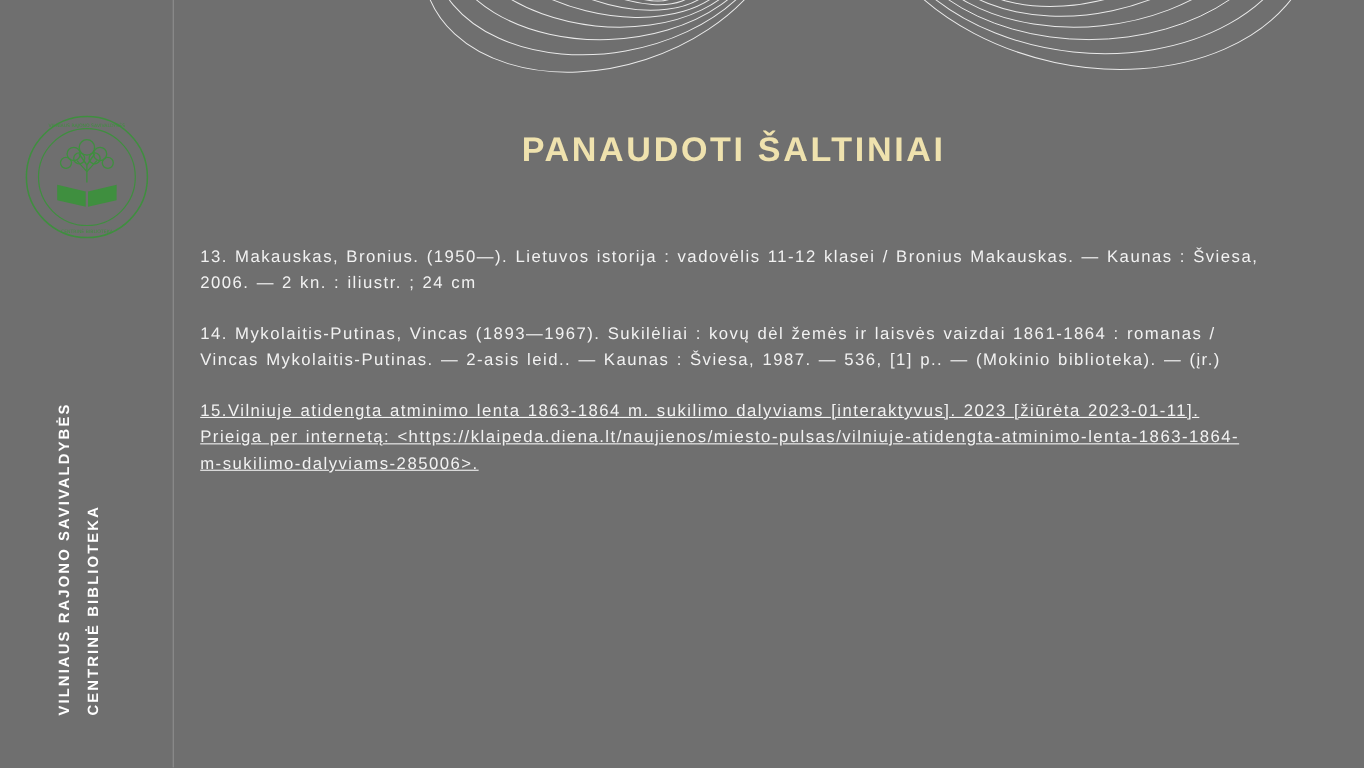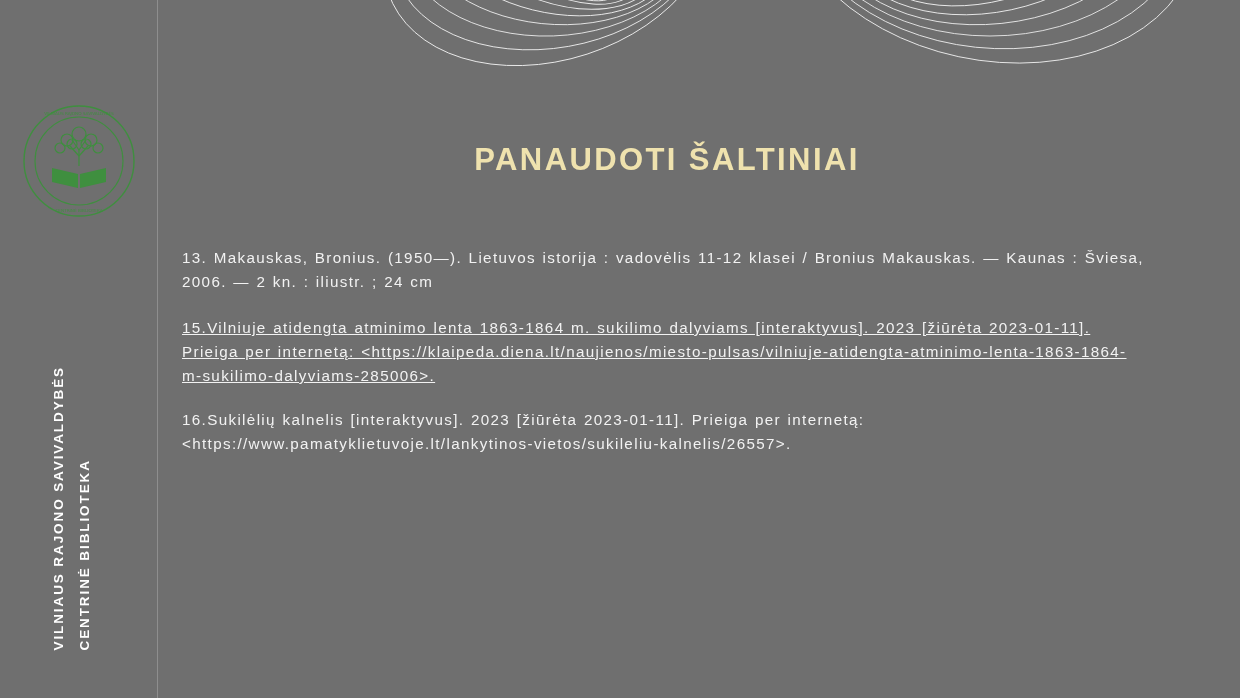--- a/index.html
+++ b/index.html
@@ -75,21 +75,20 @@
     white-space: pre-line;
   }
 
   
   .content {
     position: absolute;
     left: 182px;
     top: 0;
     width: 1000px;
     height: 565px;
-    margin-top: 24px;
   }
 
   .title {
     position: absolute;
     left: 0;
     top: 118px;
     width: 970px;
     text-align: center;
     color: #efe2ae;
     font-family: "Liberation Sans", sans-serif;
@@ -179,18 +178,18 @@
       <div class="vert">VILNIAUS RAJONO SAVIVALDYBĖS
 CENTRINĖ BIBLIOTEKA</div>
     </div>
   </div>
 
   <div class="content">
     <div class="title">PANAUDOTI ŠALTINIAI</div>
 
     <div class="body-text">
       <p class="para">13. Makauskas, Bronius. (1950—). Lietuvos istorija : vadovėlis 11-12 klasei / Bronius Makauskas. — Kaunas : Šviesa, 2006. — 2 kn. : iliustr. ; 24 cm</p>
+      <p class="para">14. Mykolaitis-Putinas, Vincas (1893—1967). Sukilėliai : kovų dėl žemės ir laisvės vaizdai 1861-1864 : romanas / Vincas Mykolaitis-Putinas. — 2-asis leid.. — Kaunas : Šviesa, 1987. — 536, [1] p.. — (Mokinio biblioteka). — (įr.)</p>
       <p class="para tight">15.Vilniuje atidengta atminimo lenta 1863-1864 m. sukilimo dalyviams [interaktyvus]. 2023 [žiūrėta 2023-01-11]. Prieiga per internetą: &lt;https://klaipeda.diena.lt/naujienos/miesto-pulsas/vilniuje-atidengta-atminimo-lenta-1863-1864-m-sukilimo-dalyviams-285006&gt;.</p>
-      <p class="para">16.Sukilėlių kalnelis [interaktyvus]. 2023 [žiūrėta 2023-01-11]. Prieiga per internetą: &lt;https://www.pamatyklietuvoje.lt/lankytinos-vietos/sukileliu-kalnelis/26557&gt;.</p>
     </div>
   </div>
 
 </div>
 
 </body></html>

